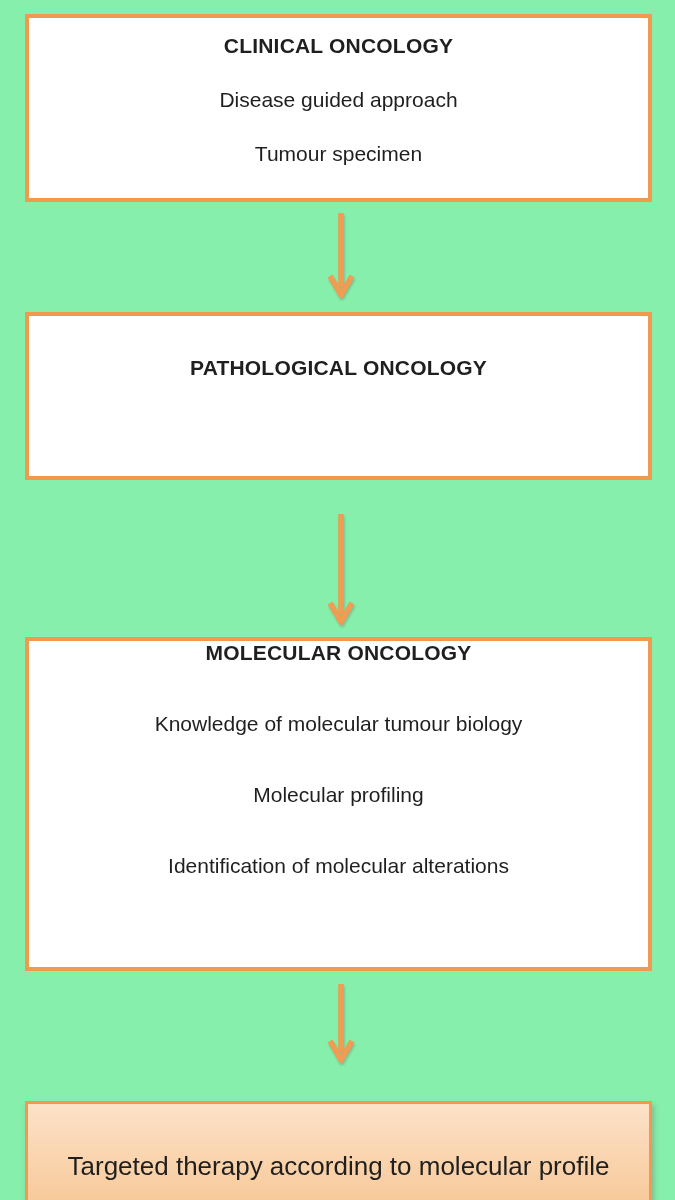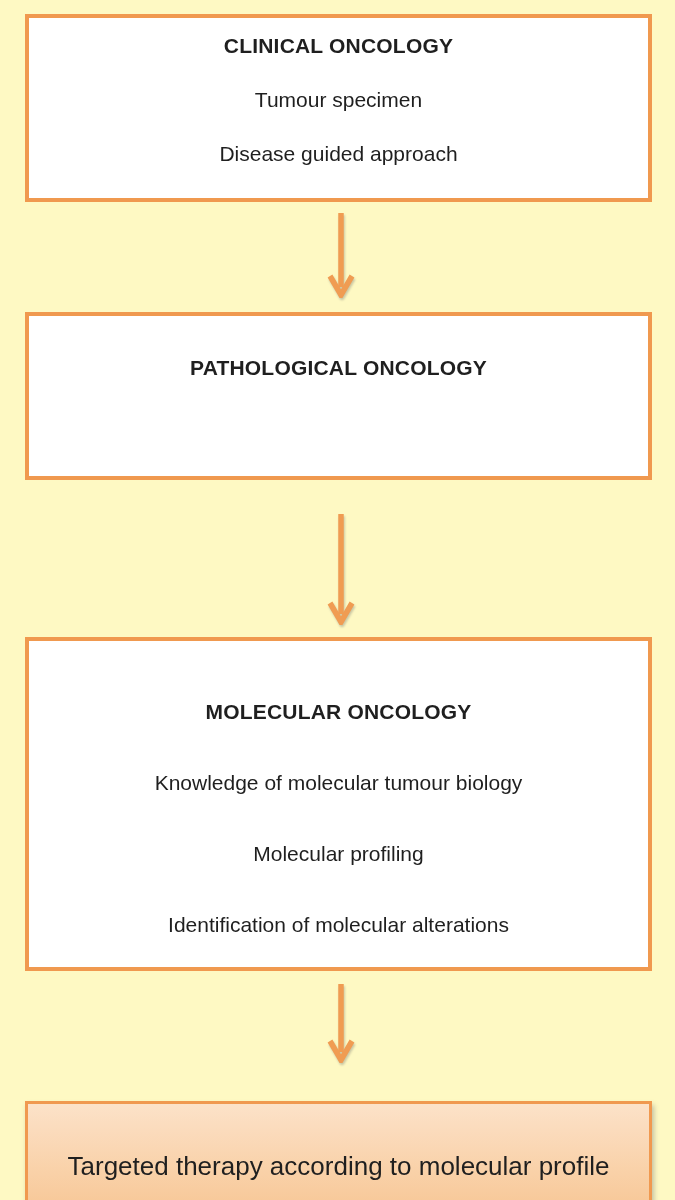--- a/index.html
+++ b/index.html
@@ -5,21 +5,21 @@
   html, body {
     margin: 0;
     padding: 0;
     background: #ffffff;
     font-family: "Liberation Sans", sans-serif;
   }
   .canvas {
     position: relative;
     width: 675px;
     height: 1200px;
-    background: #fef9c3;
+    background: #86efac;
     overflow: hidden;
   }
   .flow-box {
     position: absolute;
     left: 25px;
     width: 627px;
     border: 4px solid #F0994F;
     background: #ffffff;
     box-sizing: border-box;
     text-align: center;
@@ -39,21 +39,21 @@
   
   .box-clinical { top: 14px; height: 188px; }
   .box-clinical .box-title { margin-top: 16px; }
   .box-clinical .box-line  { margin-top: 30px; }
   
   .box-pathological { top: 312px; height: 168px; }
   .box-pathological .box-title { margin-top: 40px; }
   .box-pathological .box-line  { margin-top: 31px; }
   
   .box-molecular { top: 637px; height: 334px; }
-  .box-molecular .box-title { margin-top: 59px; }
+  .box-molecular .box-title { }
   .box-molecular .box-line  { margin-top: 47px; }
   
   .box-targeted {
     top: 1101px;
     height: 130px;
     border: 3px solid #F0994F;
     background: linear-gradient(to bottom, #FCE2C8 0%, #FBDCBE 18%, #F9D1A8 55%, #F6C28E 100%);
     box-shadow: 2px 4px 5px rgba(120,120,120,0.45);
     display: flex;
     align-items: center;
@@ -79,22 +79,22 @@
     fill: none;
   }
 </style>
 </head>
 <body>
 
 <div class="canvas">
 
   <div class="flow-box box-clinical">
     <div class="box-title">CLINICAL ONCOLOGY</div>
+    <div class="box-line">Disease guided approach</div>
     <div class="box-line">Tumour specimen</div>
-    <div class="box-line">Disease guided approach</div>
   </div>
 
   <div class="arrow arrow-1">
     <svg viewBox="0 0 36 88" preserveAspectRatio="none">
       <line class="stroke" x1="18" y1="3" x2="18" y2="77" stroke-width="5.5"></line>
       <polyline class="stroke" points="7,66 18,85 29,66" stroke-width="5.5" stroke-linejoin="miter"></polyline>
     </svg>
   </div>
 
   <div class="flow-box box-pathological">

